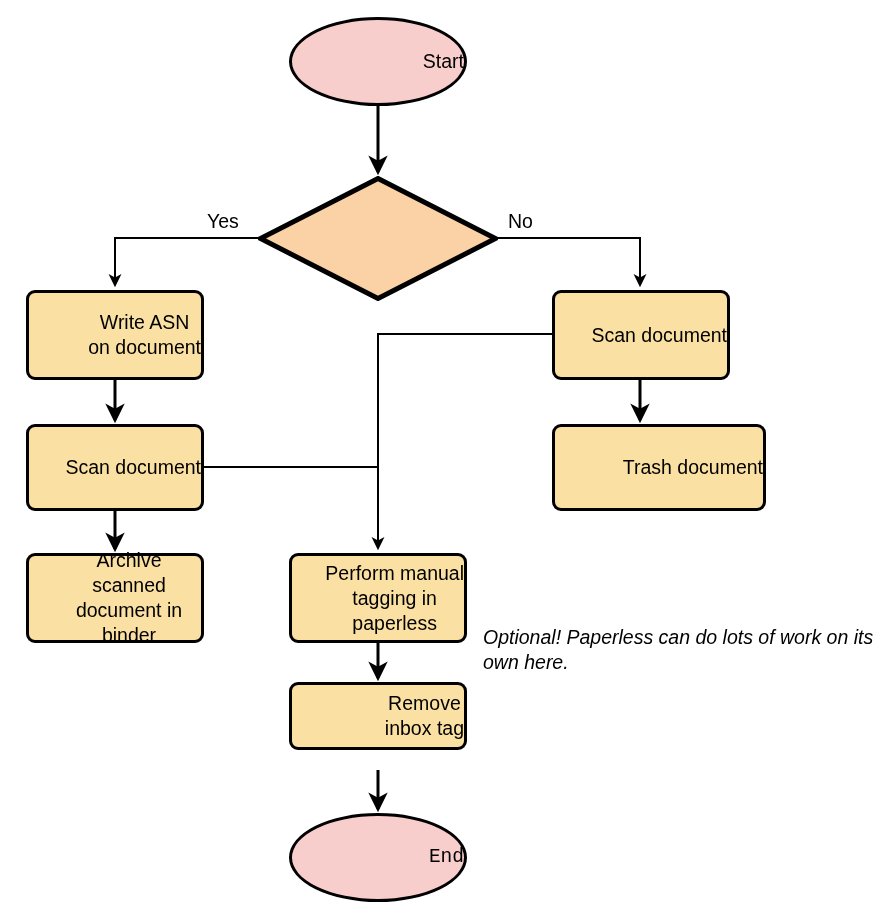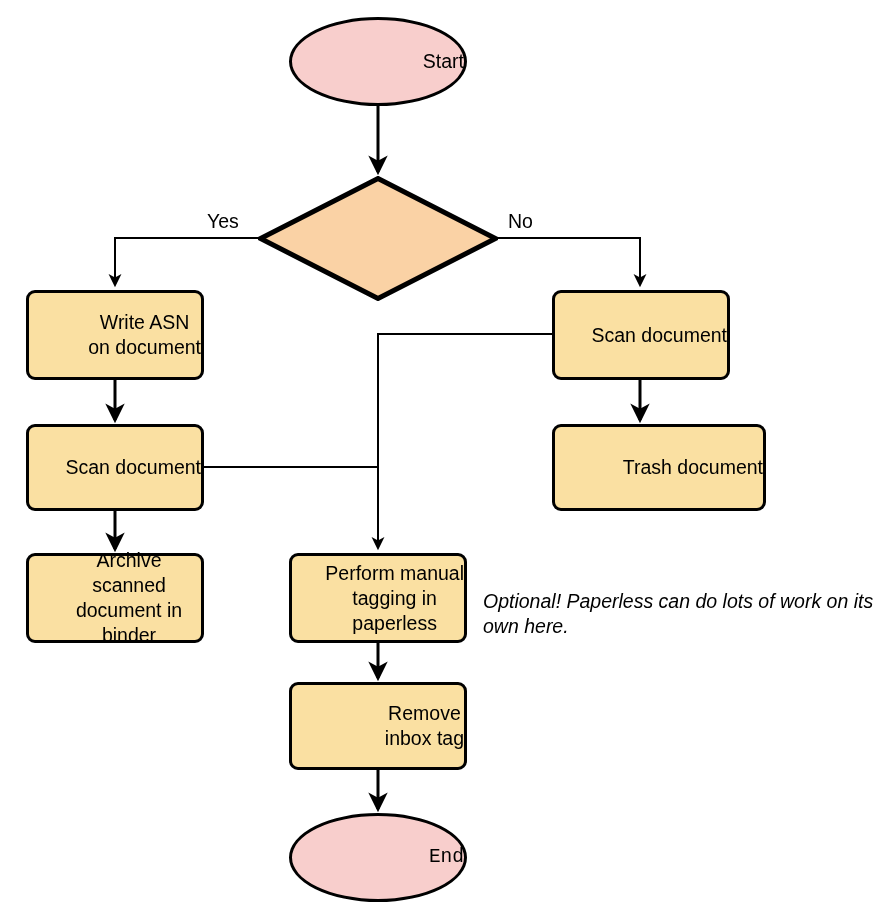--- a/index.html
+++ b/index.html
@@ -71,20 +71,21 @@
     z-index: 3;
     white-space: nowrap;
   }
   .annotation {
     position: absolute;
     font-style: italic;
     font-size: 19.5px;
     line-height: 25px;
     color: #000000;
     z-index: 3;
+    margin-top: 36px;
   }
 </style>
 </head>
 <body>
 
 <div id="canvas">
 
   <svg id="edges" viewBox="0 0 888 907" width="888" height="907" xmlns="http://www.w3.org/2000/svg">
     <defs>
       <marker id="arrow" viewBox="0 0 12 12" refX="9.2" refY="6" markerWidth="7.2" markerHeight="7.2" orient="auto-start-reverse">
@@ -148,21 +149,21 @@
   <div class="node node-process" style="left:552px; top:424px; width:214px; height:87px;">
     <span>Trash document</span>
   </div>
 
   <div class="node node-process" style="left:289px; top:553px; width:178px; height:90px;">
     <span>Perform manual
 tagging in
 paperless</span>
   </div>
 
-  <div class="node node-process" style="left:289px; top:682px; width:178px; height:88px;padding-left:32px;">
+  <div class="node node-process" style="left:289px; top:682px; width:178px; height:68px;padding-left:32px;">
     <span>Remove
 inbox tag</span>
   </div>
 
   <div class="node node-terminator" style="left:289px; top:813px; width:178px; height:89px;font-family:Liberation Mono, monospace;">
     <span>End</span>
   </div>
 
   <div class="edge-label" style="left:207px; top:210px;">Yes</div>
   <div class="edge-label" style="left:508px; top:210px;">No</div>

